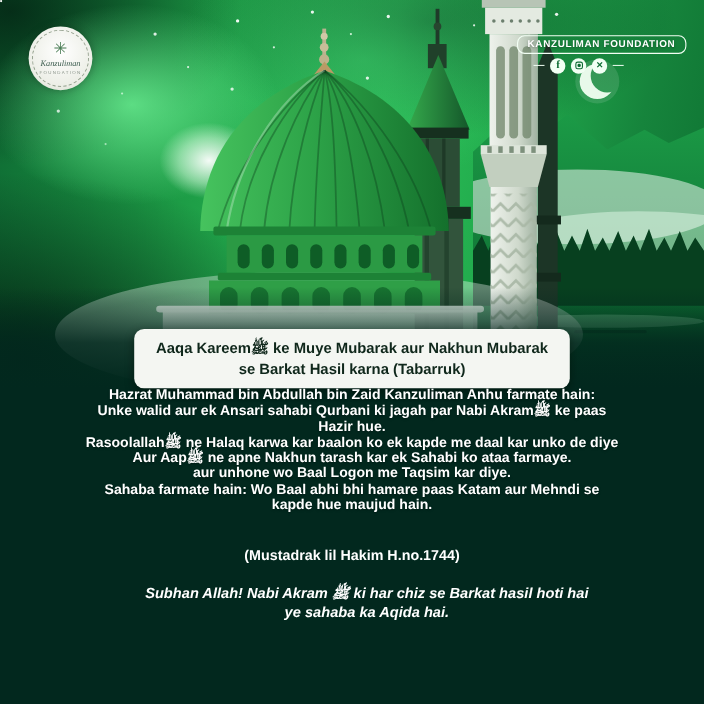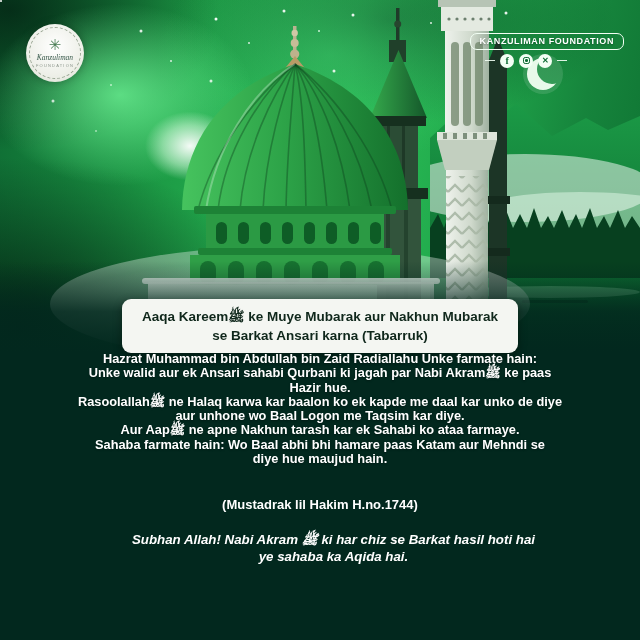--- a/index.html
+++ b/index.html
@@ -258,32 +258,32 @@
       </span>
       <span class="icon-circle">
         <span class="x-glyph">✕</span>
       </span>
       <span class="dash"></span>
     </div>
   </div>
 
   <div class="title-card">
     <div>Aaqa Kareemﷺ ke Muye Mubarak aur Nakhun Mubarak</div>
-    <div>se Barkat Ansari karna (Tabarruk)</div>
+    <div>se Barkat Hasil karna (Tabarruk)</div>
   </div>
 
   <div class="body-text">
-    <div>Hazrat Muhammad bin Abdullah bin Zaid Radiallahu Unke farmate hain:</div>
+    <div>Hazrat Muhammad bin Abdullah bin Zaid Kanzuliman Anhu farmate hain:</div>
     <div>Unke walid aur ek Ansari sahabi Qurbani ki jagah par Nabi Akramﷺ ke paas</div>
     <div>Hazir hue.</div>
     <div>Rasoolallahﷺ ne Halaq karwa kar baalon ko ek kapde me daal kar unko de diye</div>
+    <div>Aur Aapﷺ ne apne Nakhun tarash kar ek Sahabi ko ataa farmaye.</div>
     <div>aur unhone wo Baal Logon me Taqsim kar diye.</div>
-    <div>Aur Aapﷺ ne apne Nakhun tarash kar ek Sahabi ko ataa farmaye.</div>
     <div>Sahaba farmate hain: Wo Baal abhi bhi hamare paas Katam aur Mehndi se</div>
-    <div>diye hue maujud hain.</div>
+    <div>kapde hue maujud hain.</div>
   </div>
 
   <div class="reference">(Mustadrak lil Hakim H.no.1744)</div>
 
   <div class="dua">
     <div>Subhan Allah! Nabi Akram ﷺ ki har chiz se Barkat hasil hoti hai</div>
     <div>ye sahaba ka Aqida hai.</div>
   </div>
 
   <div class="site">www.kanzuliman.org</div>

